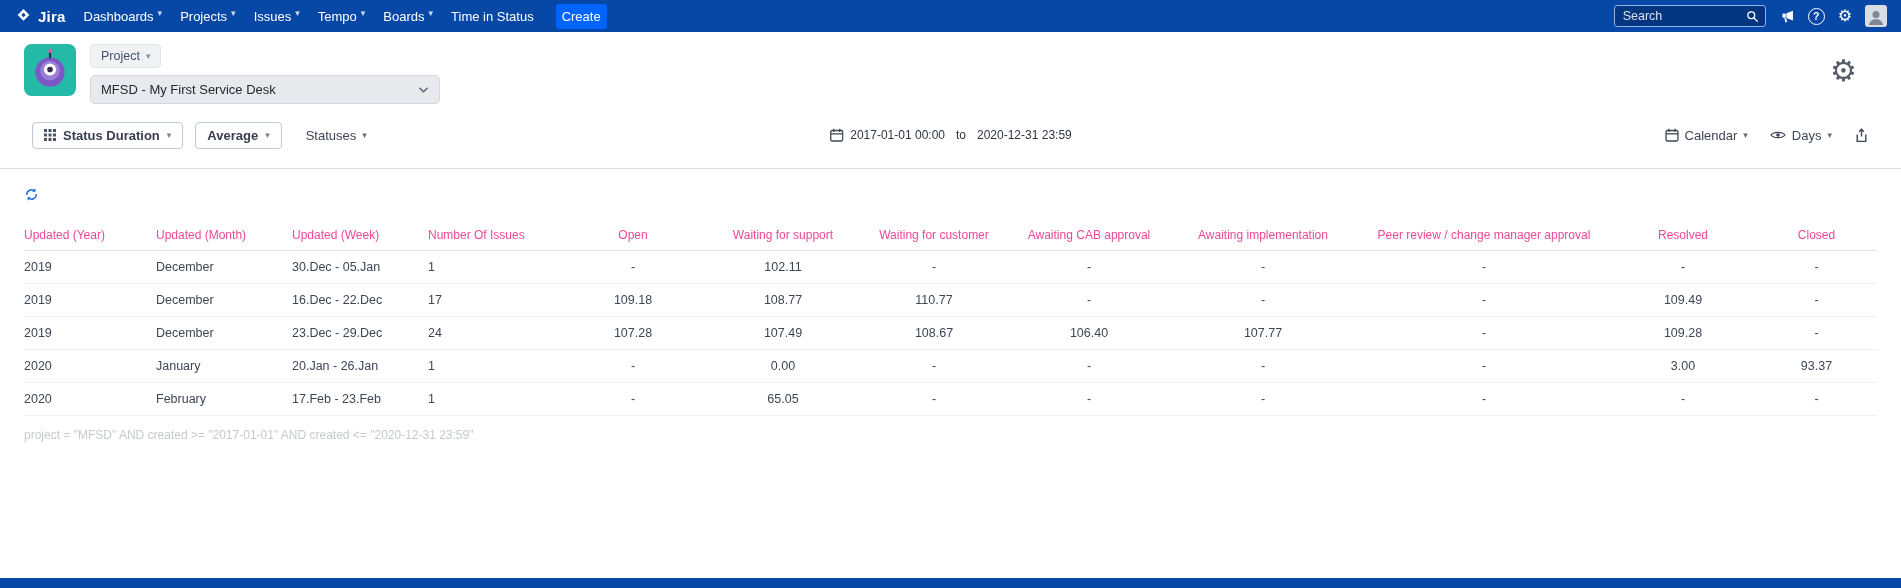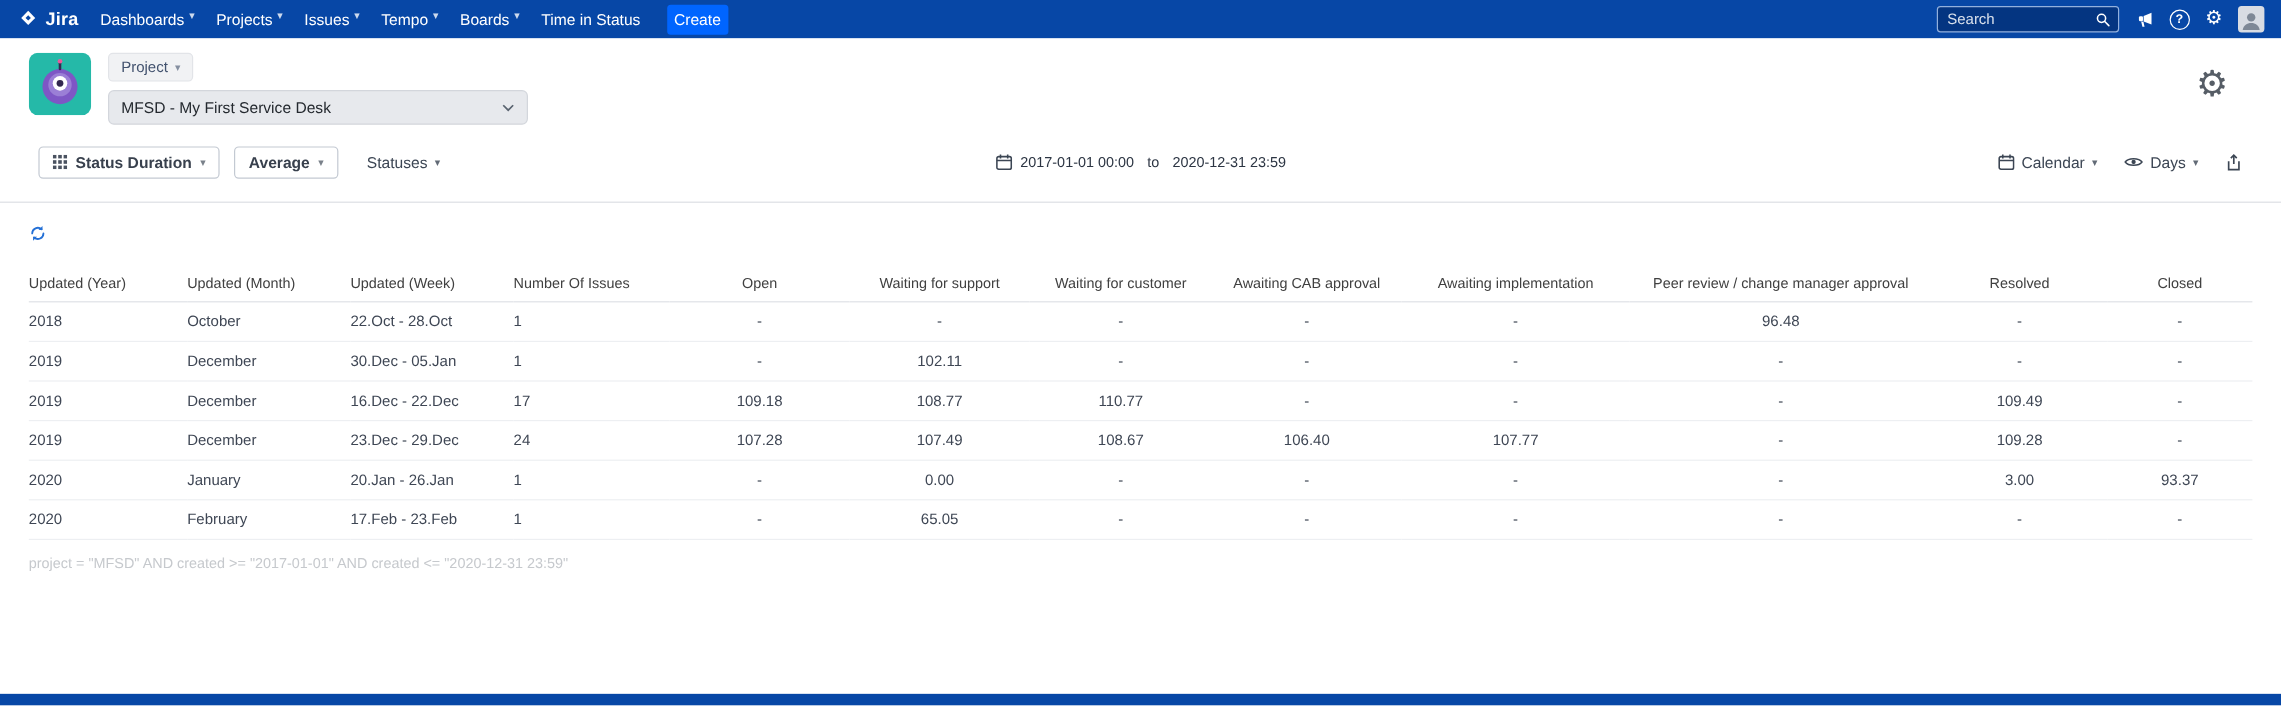--- a/index.html
+++ b/index.html
@@ -43,21 +43,21 @@
   .tb-center{position:absolute;left:50%;transform:translateX(-50%);display:flex;align-items:center;gap:7px;font-size:12px;color:#2c3543}
   .tb-center .to{margin:0 4px}
   .tb-right{margin-left:auto;display:flex;align-items:center;gap:22px}
   .export{display:inline-flex;cursor:pointer}
 
   .divider{margin-top:18px;height:0;border-bottom:1px solid #dcdfe4}
   .refresh-row{padding:18px 24px 0}
   .refresh{display:inline-flex;cursor:pointer}
 
   .report{width:calc(100% - 48px);margin:14px 24px 0;border-collapse:collapse;table-layout:fixed}
-  .report th{font-weight:400;font-size:12px;color:#404040;padding:8px 0;border-bottom:1px solid #dfe2e7;white-space:nowrap;overflow:hidden}
+  .report th{font-weight:400;font-size:12px;color:#ec4899;padding:8px 0;border-bottom:1px solid #dfe2e7;white-space:nowrap;overflow:hidden}
   .report td{font-size:12.5px;color:#3e4654;padding:9px 0;border-bottom:1px solid #edeff2;white-space:nowrap;overflow:hidden}
   .al{text-align:left}
   .ar{text-align:center}
 
   .table-footer{display:flex;justify-content:space-between;align-items:flex-start;padding:14px 24px 0}
   .meta{text-align:right;font-size:12.5px;color:#c3c7cd;line-height:1.55}
   .jql{padding:12px 24px 0;font-size:12px;color:#c6c9cd}
   .bottom-strip{flex:0 0 10px;background:#0747a6}
 </style>
 </head>
@@ -261,34 +261,20 @@
           <th class="ar">Waiting for customer</th>
           <th class="ar">Awaiting CAB approval</th>
           <th class="ar">Awaiting implementation</th>
           <th class="ar">Peer review / change manager approval</th>
           <th class="ar">Resolved</th>
           <th class="ar">Closed</th>
         </tr>
     </thead>
     <tbody>
         <tr>
-          <td class="al">2018</td>
-          <td class="al">October</td>
-          <td class="al">22.Oct - 28.Oct</td>
-          <td class="al">1</td>
-          <td class="ar">-</td>
-          <td class="ar">-</td>
-          <td class="ar">-</td>
-          <td class="ar">-</td>
-          <td class="ar">-</td>
-          <td class="ar">96.48</td>
-          <td class="ar">-</td>
-          <td class="ar">-</td>
-        </tr>
-        <tr>
           <td class="al">2019</td>
           <td class="al">December</td>
           <td class="al">30.Dec - 05.Jan</td>
           <td class="al">1</td>
           <td class="ar">-</td>
           <td class="ar">102.11</td>
           <td class="ar">-</td>
           <td class="ar">-</td>
           <td class="ar">-</td>
           <td class="ar">-</td>

